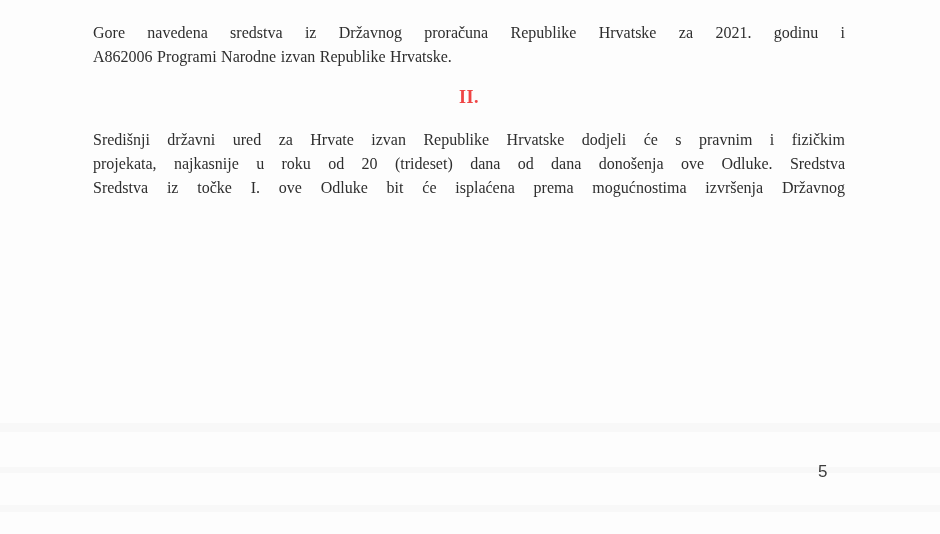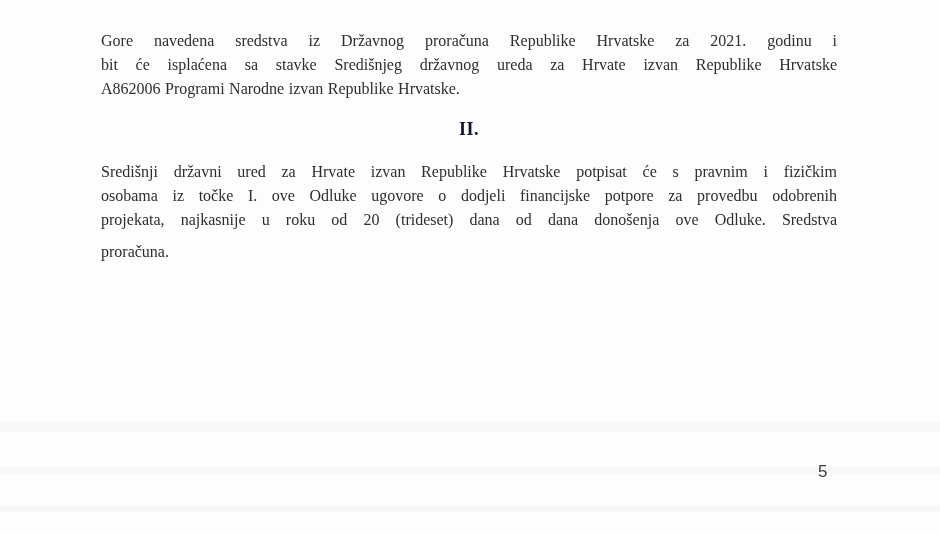--- a/index.html
+++ b/index.html
@@ -33,29 +33,29 @@
 
   .content {
     position: absolute;
     left: 93px;
     top: 21px;
     width: 752px;
     color: #2e2e2e;
     font-size: 16px;
     line-height: 24px;
   }
-  .doc-section { margin: 8px; }
+  .doc-section { margin: 0; }
   .section-heading {
     text-align: center;
     font-weight: bold;
     font-size: 18px;
     line-height: 24px;
     margin: 16px 0 19px 0;
     letter-spacing: 0.5px;
-    color: #0f172a;
+    color: #ef4444;
   }
   .paragraph { margin: 0; }
   .line {
     text-align: justify;
     text-align-last: justify;
     word-spacing: 0.5px;
   }
   .line.last {
     text-align-last: left;
   }
@@ -74,33 +74,31 @@
 
 <div class="page">
   <div class="scan-band b1"></div>
   <div class="scan-band b2"></div>
   <div class="scan-band b3"></div>
 
   <div class="content">
       <section class="doc-section">
         <div class="paragraph">
           <div class="line">Gore navedena sredstva iz Državnog proračuna Republike Hrvatske za 2021. godinu i</div>
-          <div class="line">bit će isplaćena sa stavke Središnjeg državnog ureda za Hrvate izvan Republike Hrvatske</div>
           <div class="line last">A862006 Programi Narodne izvan Republike Hrvatske.</div>
         </div>
       </section>
       <section class="doc-section">
         <div class="section-heading">II.</div>
         <div class="paragraph">
-          <div class="line">Središnji državni ured za Hrvate izvan Republike Hrvatske potpisat će s pravnim i fizičkim</div>
-          <div class="line">osobama iz točke I. ove Odluke ugovore o dodjeli financijske potpore za provedbu odobrenih</div>
+          <div class="line">Središnji državni ured za Hrvate izvan Republike Hrvatske dodjeli će s pravnim i fizičkim</div>
           <div class="line">projekata, najkasnije u roku od 20 (trideset) dana od dana donošenja ove Odluke. Sredstva</div>
         </div>
       </section>
       <section class="doc-section">
         <div class="paragraph">
-          <div class="line last">proračuna.</div>
+          <div class="line">Sredstva iz točke I. ove Odluke bit će isplaćena prema mogućnostima izvršenja Državnog</div>
         </div>
       </section>
     </div>
 
   <div class="page-number">5</div>
 </div>
 
 </body></html>

